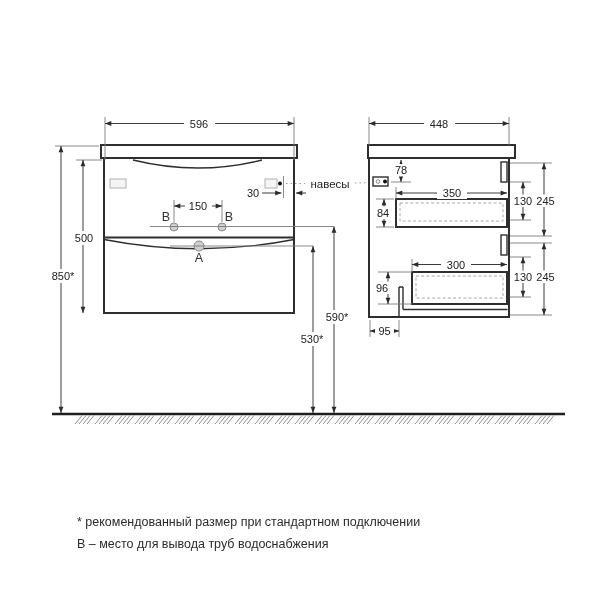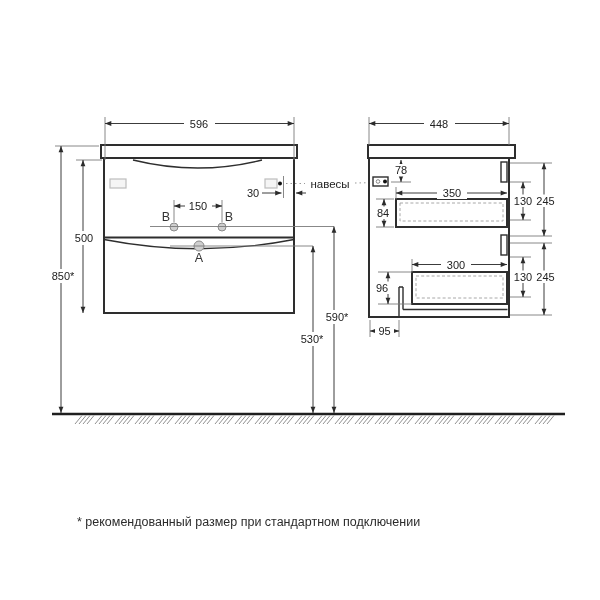--- a/index.html
+++ b/index.html
@@ -182,14 +182,15 @@
   </g>
 
   <g>
     <line x1="52" y1="414" x2="565" y2="414" class="ground"></line>
     <path id="hatch" class="hatch" d="M75 424 L82 415.5 M79 424 L86 415.5 M83 424 L90 415.5 M87 424 L94 415.5 M95 424 L102 415.5 M99 424 L106 415.5 M103 424 L110 415.5 M107 424 L114 415.5 M115 424 L122 415.5 M119 424 L126 415.5 M123 424 L130 415.5 M127 424 L134 415.5 M135 424 L142 415.5 M139 424 L146 415.5 M143 424 L150 415.5 M147 424 L154 415.5 M155 424 L162 415.5 M159 424 L166 415.5 M163 424 L170 415.5 M167 424 L174 415.5 M175 424 L182 415.5 M179 424 L186 415.5 M183 424 L190 415.5 M187 424 L194 415.5 M195 424 L202 415.5 M199 424 L206 415.5 M203 424 L210 415.5 M207 424 L214 415.5 M215 424 L222 415.5 M219 424 L226 415.5 M223 424 L230 415.5 M227 424 L234 415.5 M235 424 L242 415.5 M239 424 L246 415.5 M243 424 L250 415.5 M247 424 L254 415.5 M255 424 L262 415.5 M259 424 L266 415.5 M263 424 L270 415.5 M267 424 L274 415.5 M275 424 L282 415.5 M279 424 L286 415.5 M283 424 L290 415.5 M287 424 L294 415.5 M295 424 L302 415.5 M299 424 L306 415.5 M303 424 L310 415.5 M307 424 L314 415.5 M315 424 L322 415.5 M319 424 L326 415.5 M323 424 L330 415.5 M327 424 L334 415.5 M335 424 L342 415.5 M339 424 L346 415.5 M343 424 L350 415.5 M347 424 L354 415.5 M355 424 L362 415.5 M359 424 L366 415.5 M363 424 L370 415.5 M367 424 L374 415.5 M375 424 L382 415.5 M379 424 L386 415.5 M383 424 L390 415.5 M387 424 L394 415.5 M395 424 L402 415.5 M399 424 L406 415.5 M403 424 L410 415.5 M407 424 L414 415.5 M415 424 L422 415.5 M419 424 L426 415.5 M423 424 L430 415.5 M427 424 L434 415.5 M435 424 L442 415.5 M439 424 L446 415.5 M443 424 L450 415.5 M447 424 L454 415.5 M455 424 L462 415.5 M459 424 L466 415.5 M463 424 L470 415.5 M467 424 L474 415.5 M475 424 L482 415.5 M479 424 L486 415.5 M483 424 L490 415.5 M487 424 L494 415.5 M495 424 L502 415.5 M499 424 L506 415.5 M503 424 L510 415.5 M507 424 L514 415.5 M515 424 L522 415.5 M519 424 L526 415.5 M523 424 L530 415.5 M527 424 L534 415.5 M535 424 L542 415.5 M539 424 L546 415.5 M543 424 L550 415.5 M547 424 L554 415.5 "></path>
   </g>
 </svg>
 
 <div class="footnotes">
   <p>* рекомендованный размер при стандартном подключении</p>
+  <p>В – место для вывода труб водоснабжения</p>
 </div>
 </div>
 
 </body></html>

